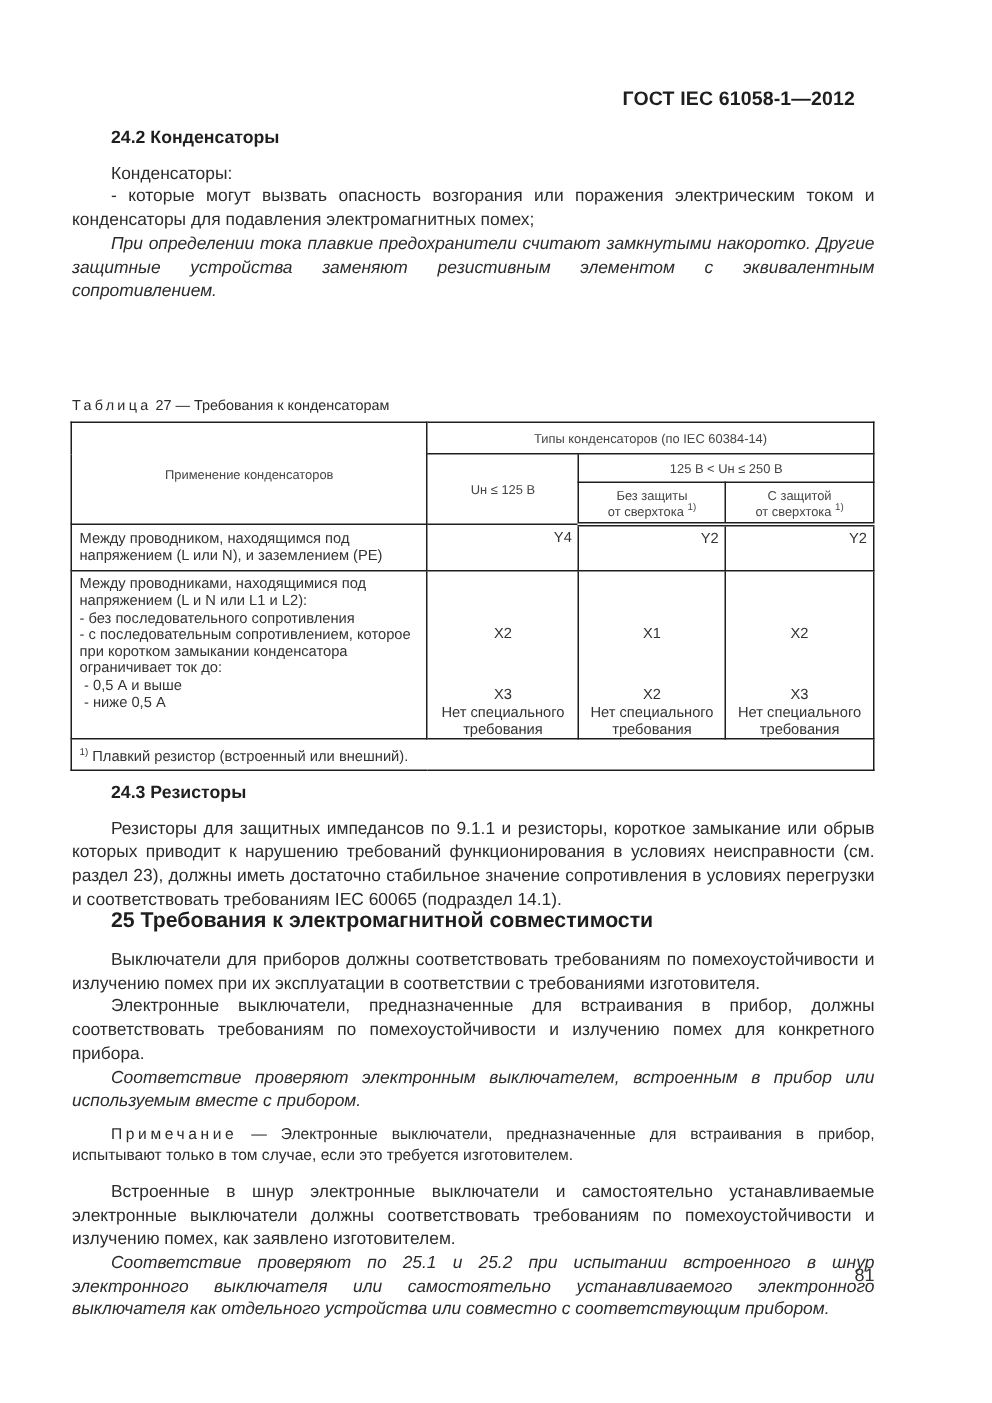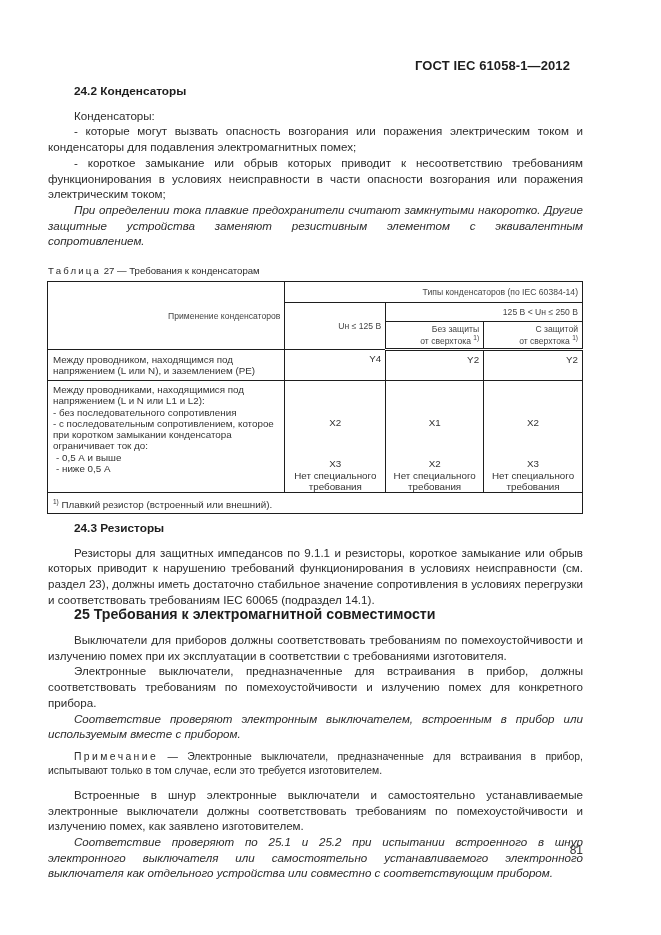--- a/index.html
+++ b/index.html
@@ -9,21 +9,21 @@
   .body-text { position: absolute; left: 48px; width: 535px; font-size: 11.6px; line-height: 15.7px; text-align: justify; }
   .h2 { font-weight: bold; font-size: 11.8px; margin-left: 26px; color: #1e1e1e; }
   .p { text-indent: 26px; }
   .it { font-style: italic; }
   .sec1 { top: 84px; }
   .sec1 .h2 { margin-bottom: 8px; }
   .table-caption { position: absolute; top: 265px; left: 48px; font-size: 9.6px; color: #2b2b2b; }
   .table-caption .sp { letter-spacing: 2.2px; }
   table.req { position: absolute; top: 281px; left: 47px; width: 536px; border-collapse: collapse; font-size: 9.8px; color: #333; }
   table.req td { border: 1px solid #1e1e1e; vertical-align: middle; padding: 0 4px; }
-  table.req .hdr td { font-size: 8.6px; text-align: right; color: #444; }
+  table.req .hdr td { font-size: 8.6px; text-align: center; color: #444; }
   table.req .hdr-last td { border-bottom: 3px double #1e1e1e; }
   table.req .c1 { width: 238px; }
   table.req .c2 { width: 101px; }
   table.req .c3 { width: 98px; }
   table.req .c4 { width: 99px; }
   table.req td.left { text-align: left; line-height: 11.3px; padding: 3px 5px; }
   table.req td.center { text-align: right; }
   sup.fn { font-size: 6.5px; vertical-align: 4px; }
   .cell-stack { display: flex; flex-direction: column; align-items: center; line-height: 11.3px; }
   .sublist { padding-left: 3px; }
@@ -37,21 +37,20 @@
 </style>
 </head>
 <body>
 
 <div class="page-header">ГОСТ IEC 61058-1—2012</div>
 
 <div class="body-text sec1">
   <div class="h2">24.2 Конденсаторы</div>
   <div class="p">Конденсаторы:</div>
   <div class="p">- которые могут вызвать опасность возгорания или поражения электрическим током и конденсаторы для подавления электромагнитных помех;</div>
-  <div class="p">- короткое замыкание или обрыв которых приводит к несоответствию требованиям функционирования в условиях неисправности в части опасности возгорания или поражения электрическим током;</div>
   <div class="p it">При определении тока плавкие предохранители считают замкнутыми накоротко. Другие защитные устройства заменяют резистивным элементом с эквивалентным сопротивлением.</div>
 </div>
 
 <div class="table-caption"><span class="sp">Таблица</span><span> 27 — Требования к конденсаторам</span></div>
 
 <table class="req">
   <tbody>
       <tr class="hdr" style="height:21px;">
     <td class="c1" rowspan="3">Применение конденсаторов</td>
     <td colspan="3">Типы конденсаторов (по IEC 60384-14)</td>

